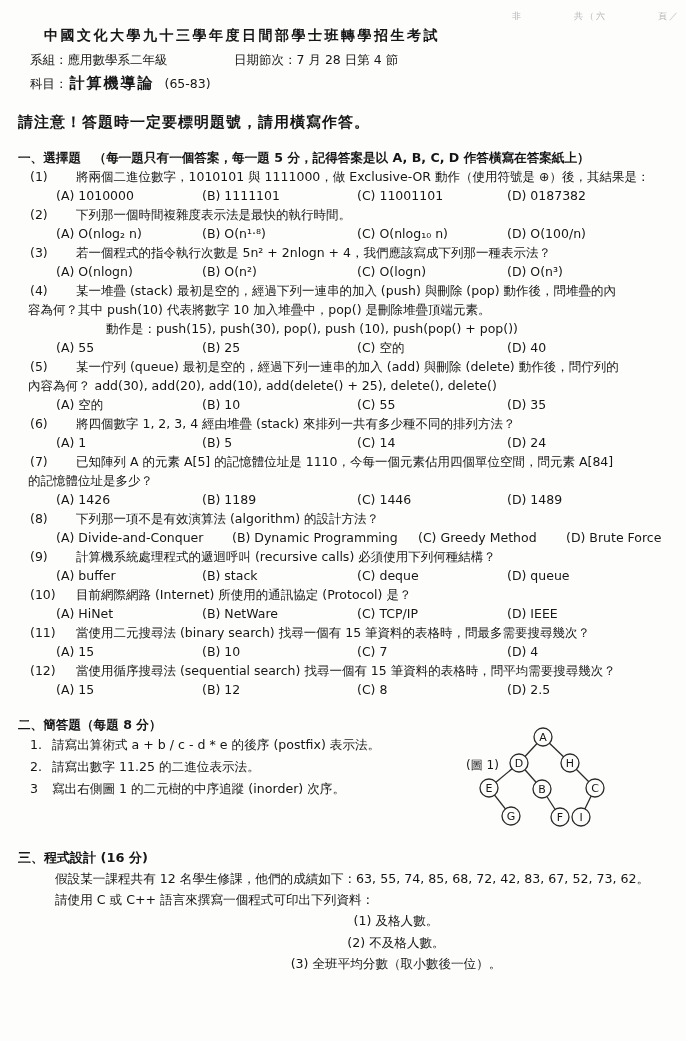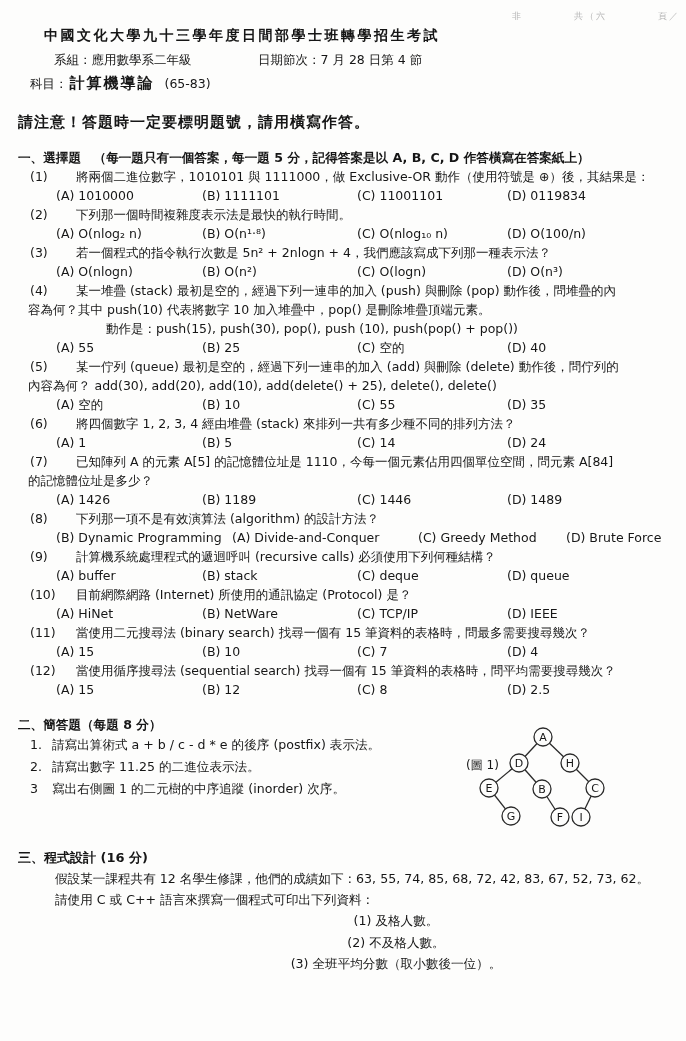--- a/index.html
+++ b/index.html
@@ -14,21 +14,21 @@
   .title{
     padding-top:27px;margin-left:44px;
     font-size:14px;font-weight:bold;letter-spacing:2.5px;
   }
   .faint-marks{
     position:absolute;top:10px;left:512px;width:168px;
     display:flex;justify-content:space-between;
     color:#b4b4b4;font-size:9px;letter-spacing:2px;
   }
   .meta-line{margin:7px 0 0 30px;font-size:12.5px;display:flex;}
-  .meta-line .group{width:204px;margin-left:24px;}
+  .meta-line .group{width:204px;}
   .subject-line{margin:5px 0 0 30px;font-size:12.5px;display:flex;align-items:baseline;}
   .subject-name{font-size:15px;font-weight:bold;letter-spacing:2px;margin-left:2px;}
   .subject-code{margin-left:10px;}
   .notice{margin:20px 0 8px 18px;font-size:15px;font-weight:bold;letter-spacing:1px;}
   .sec-heading{margin:16px 0 0 18px;font-size:12.6px;font-weight:bold;line-height:19px;}
   .q{font-size:12.5px;}
   .qline{display:flex;margin-left:30px;line-height:19px;}
   .qnum{width:26px;flex:none;}
   .qtext{flex:1;margin-left:20px;}
   .cont{margin-left:28px;line-height:19px;font-size:12.5px;}
@@ -77,21 +77,21 @@
 
   <div class="q">
     <div class="qline">
       <span class="qnum">(1)</span>
       <span class="qtext">將兩個二進位數字，1010101 與 1111000，做 Exclusive-OR 動作（使用符號是 ⊕）後，其結果是：</span>
     </div>
     <div class="opts">
       <span>(A) 1010000</span>
       <span>(B) 1111101</span>
       <span>(C) 11001101</span>
-      <span>(D) 0119834</span>
+      <span>(D) 0187382</span>
     </div>
   </div>
 
   <div class="q">
     <div class="qline">
       <span class="qnum">(2)</span>
       <span class="qtext">下列那一個時間複雜度表示法是最快的執行時間。</span>
     </div>
     <div class="opts">
       <span>(A) O(nlog₂ n)</span>
@@ -169,22 +169,22 @@
       <span>(D) 1489</span>
     </div>
   </div>
 
   <div class="q">
     <div class="qline">
       <span class="qnum">(8)</span>
       <span class="qtext">下列那一項不是有效演算法 (algorithm) 的設計方法？</span>
     </div>
     <div class="opts opts-wide">
+      <span>(A) Divide-and-Conquer</span>
       <span>(B) Dynamic Programming</span>
-      <span>(A) Divide-and-Conquer</span>
       <span>(C) Greedy Method</span>
       <span>(D) Brute Force</span>
     </div>
   </div>
 
   <div class="q">
     <div class="qline">
       <span class="qnum">(9)</span>
       <span class="qtext">計算機系統處理程式的遞迴呼叫 (recursive calls) 必須使用下列何種結構？</span>
     </div>

